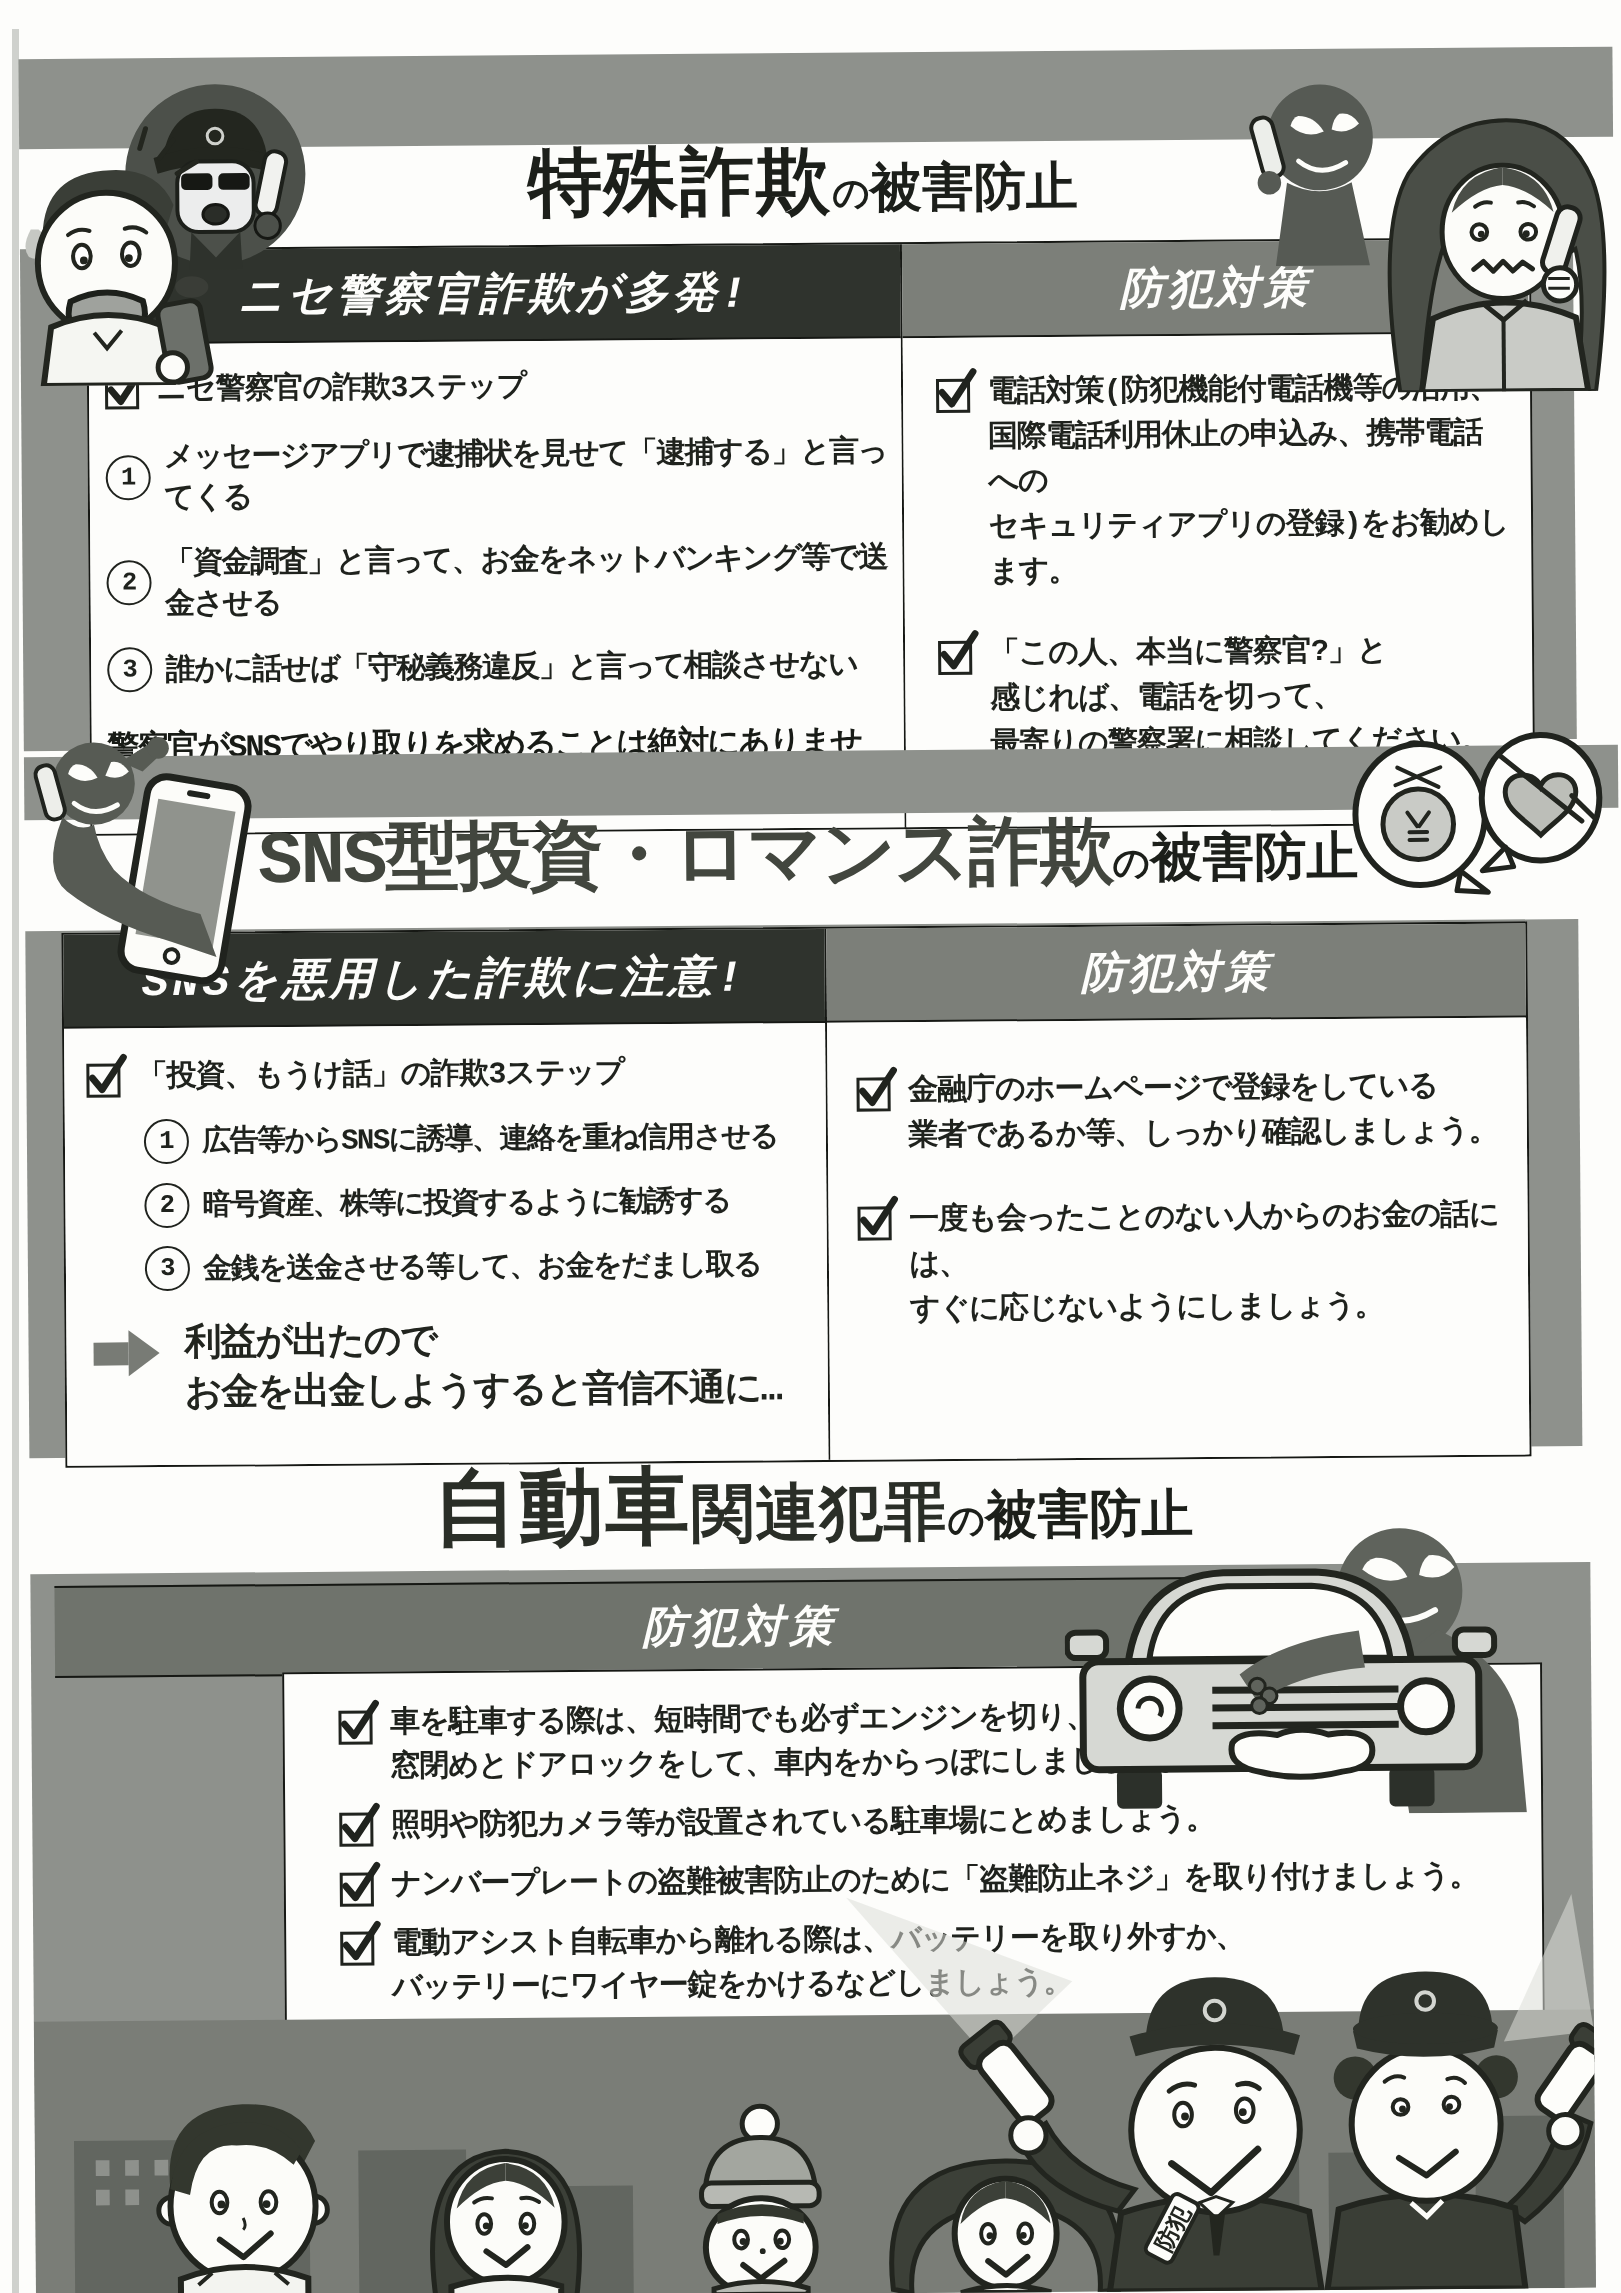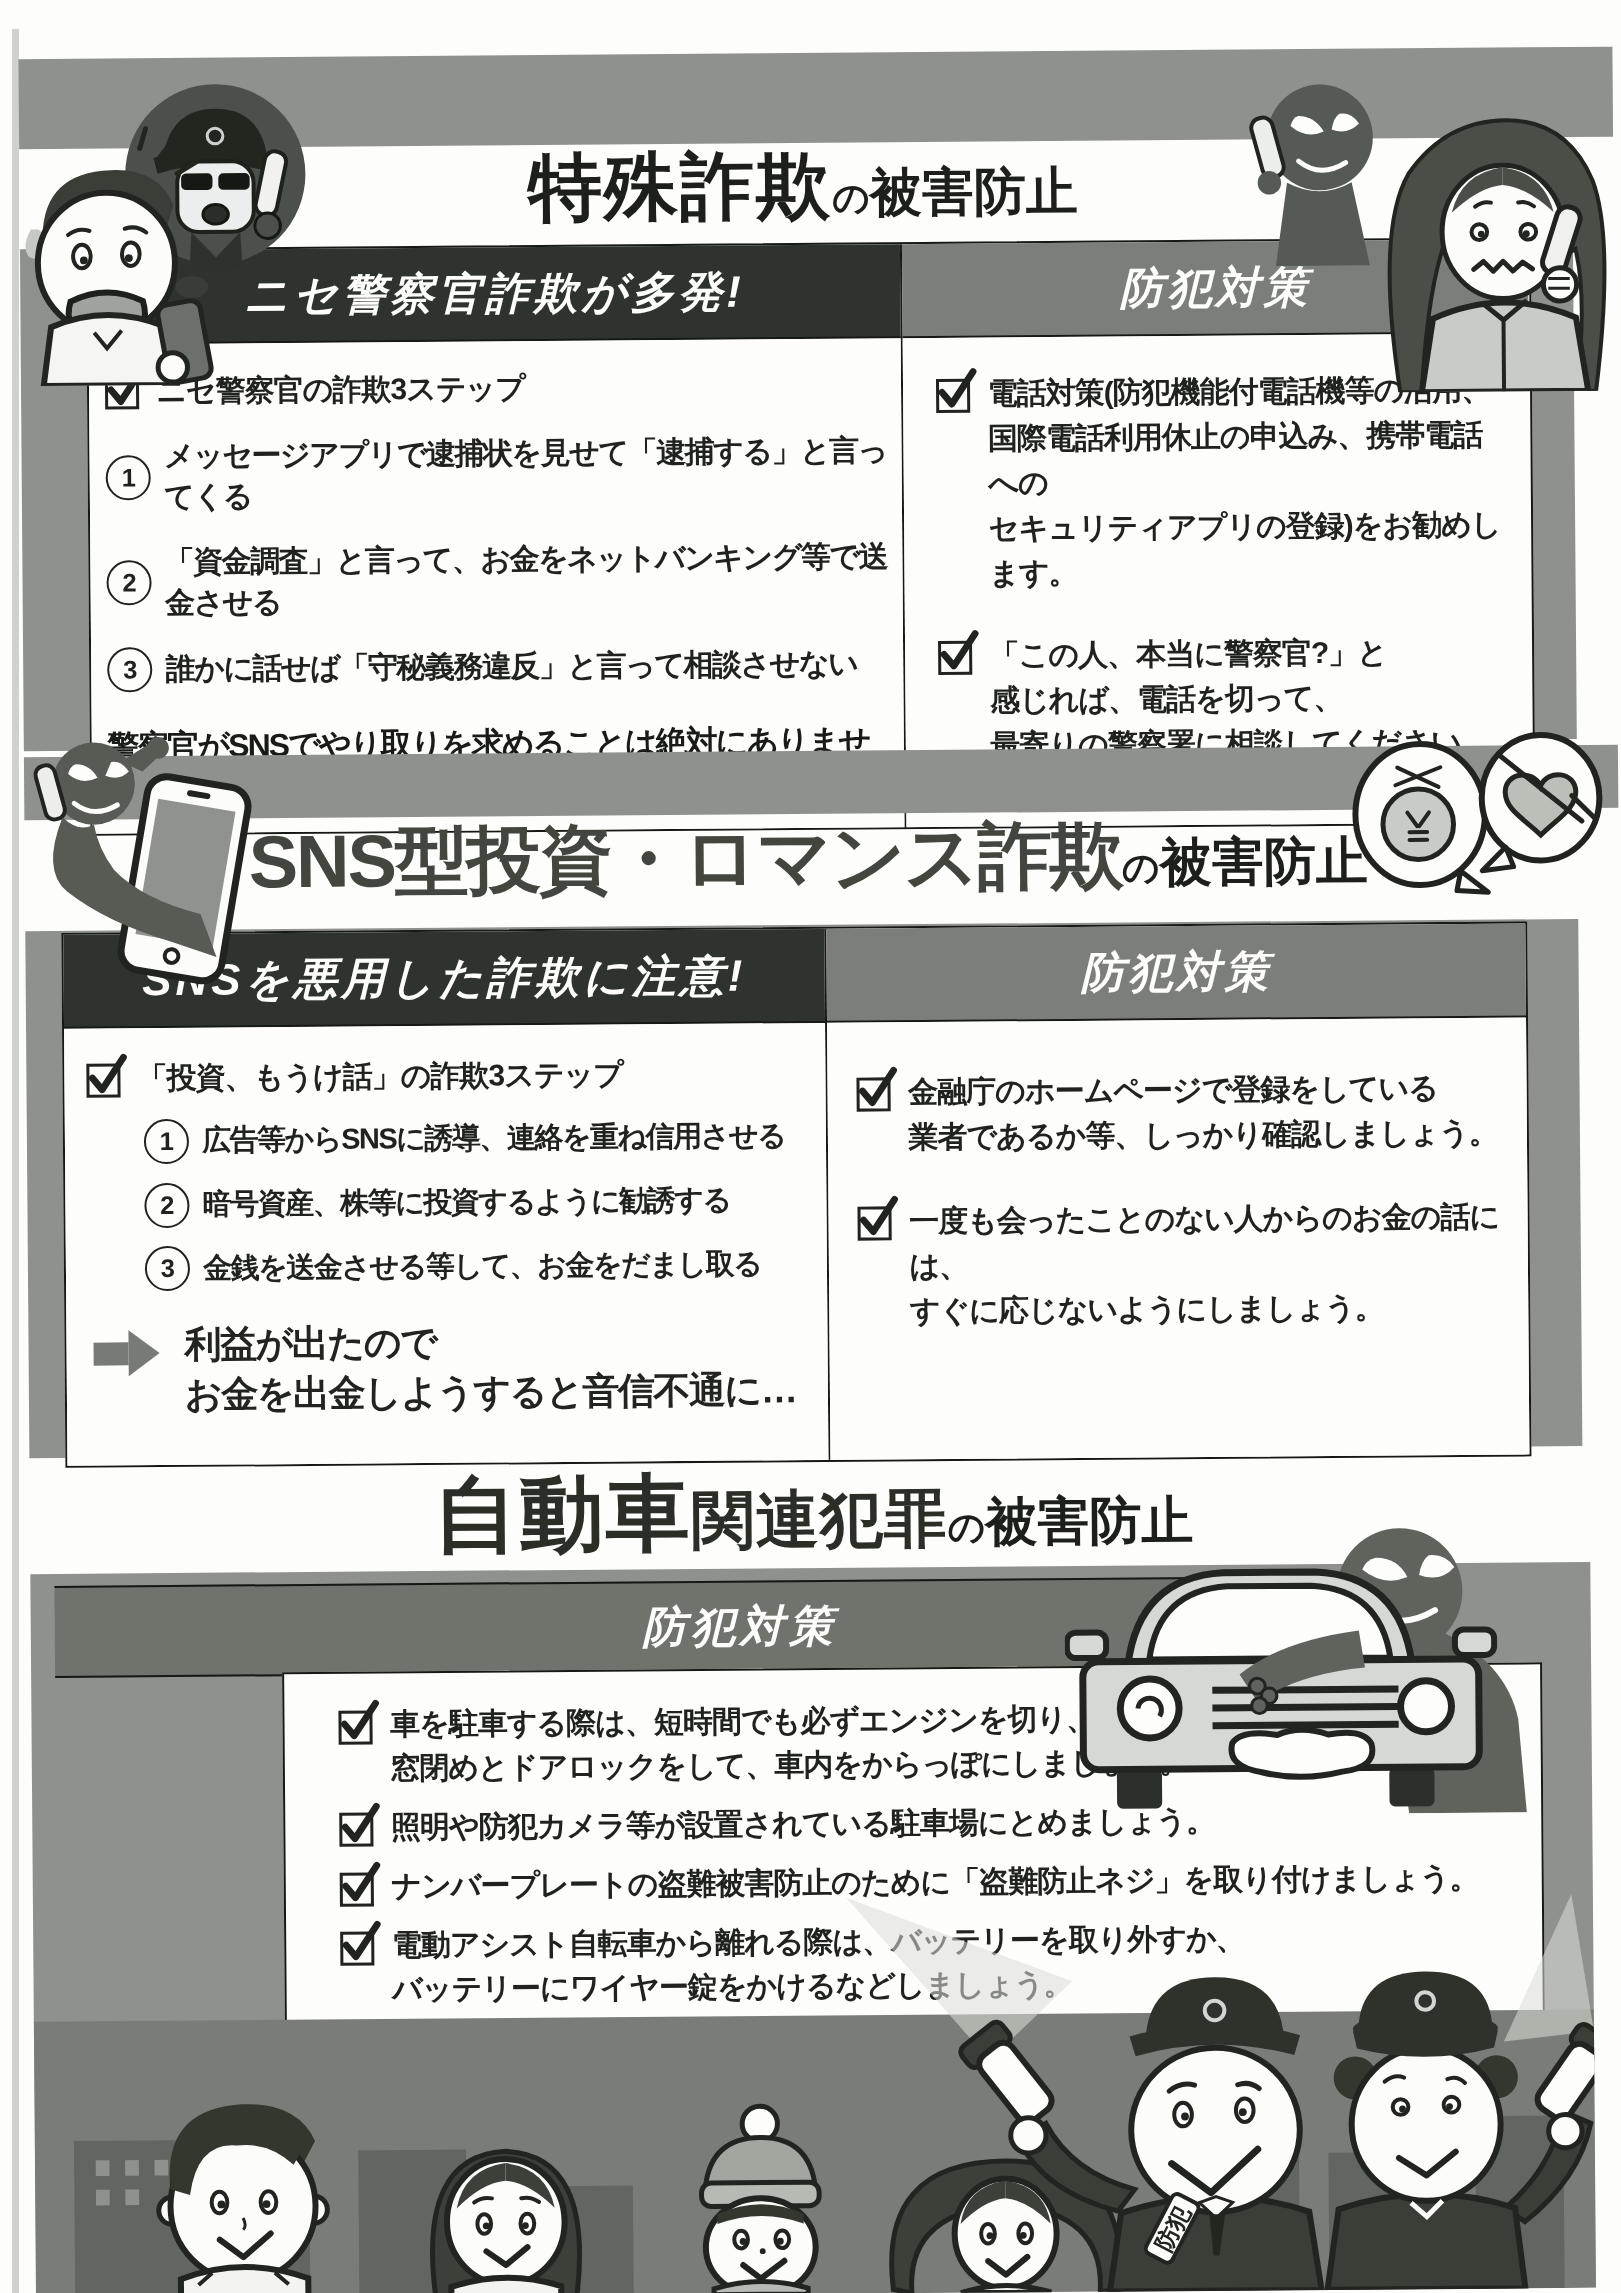--- a/index.html
+++ b/index.html
@@ -1,17 +1,17 @@
 <!DOCTYPE html>
 <html><head>
 <meta charset="utf-8">
 <style>
   html,body{margin:0;padding:0;background:#e8e8e6;}
   .page{position:relative;width:1621px;height:2294px;background:#fdfdfb;overflow:hidden;
-        font-family:Liberation Sans, sans-serif;color:#1f221d;}
+        font-family:Liberation Mono, monospace;color:#1f221d;}
   .scan-edge{position:absolute;left:11.8px;top:29px;width:6.9px;height:2264px;background:#cfd1cd;}
   .tiltwrap{position:absolute;inset:0;transform:rotate(-0.45deg);transform-origin:50% 50%;}
 
   .band{position:absolute;background:#8e918c;}
   .b1{left:27.4px;top:53px;width:1594px;height:90px;}
   .b2{left:27.4px;top:751px;width:1594px;height:63px;}
 
   .panel{position:absolute;background:#8e918c;}
   .p1{left:27.4px;top:243px;width:1553px;height:502px;}
   .p2{left:27.4px;top:925px;width:1553px;height:527px;}

